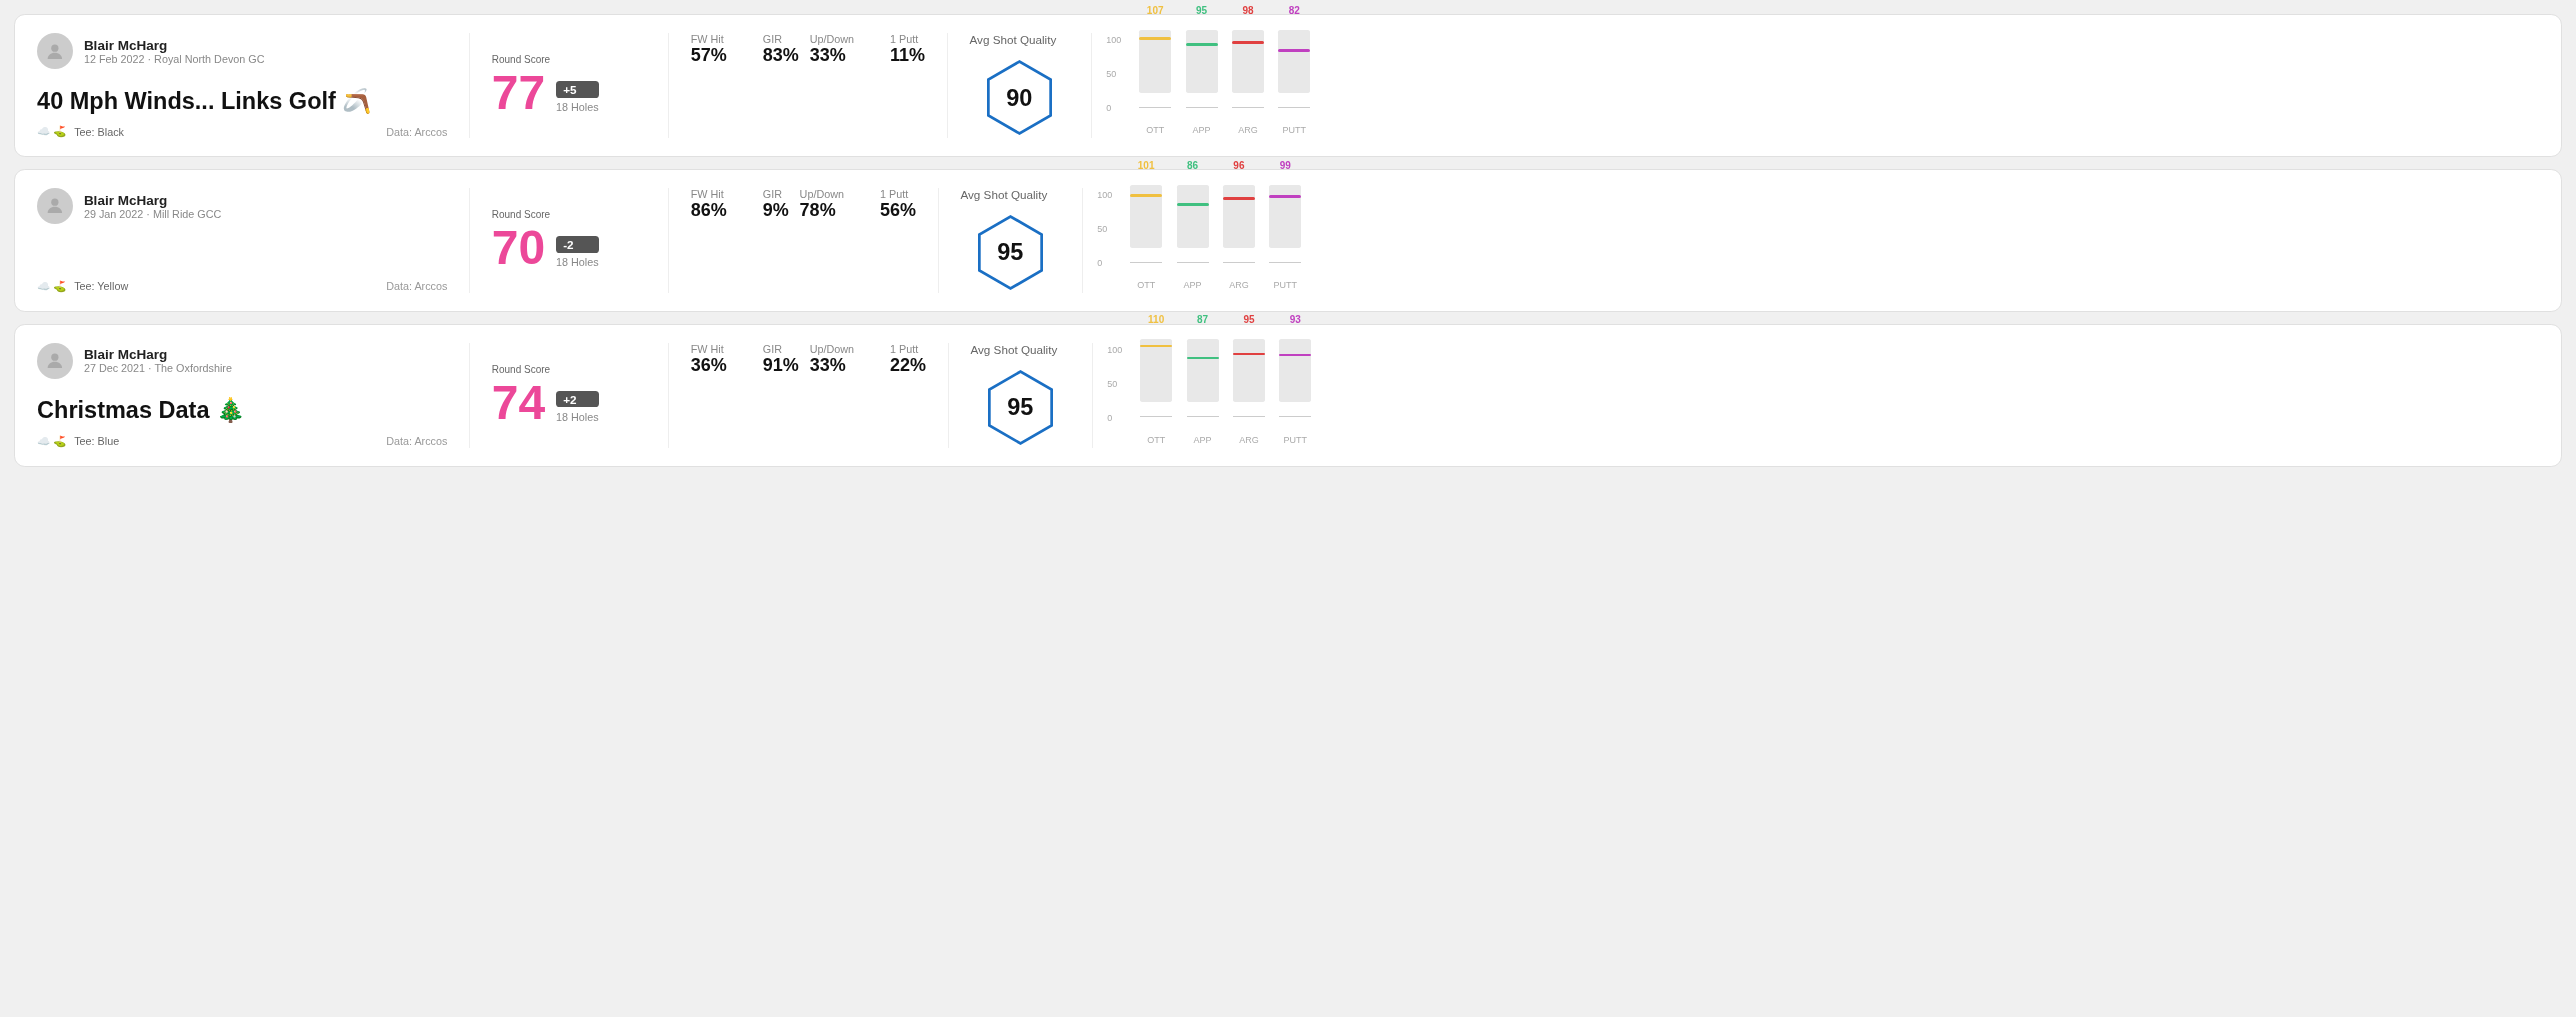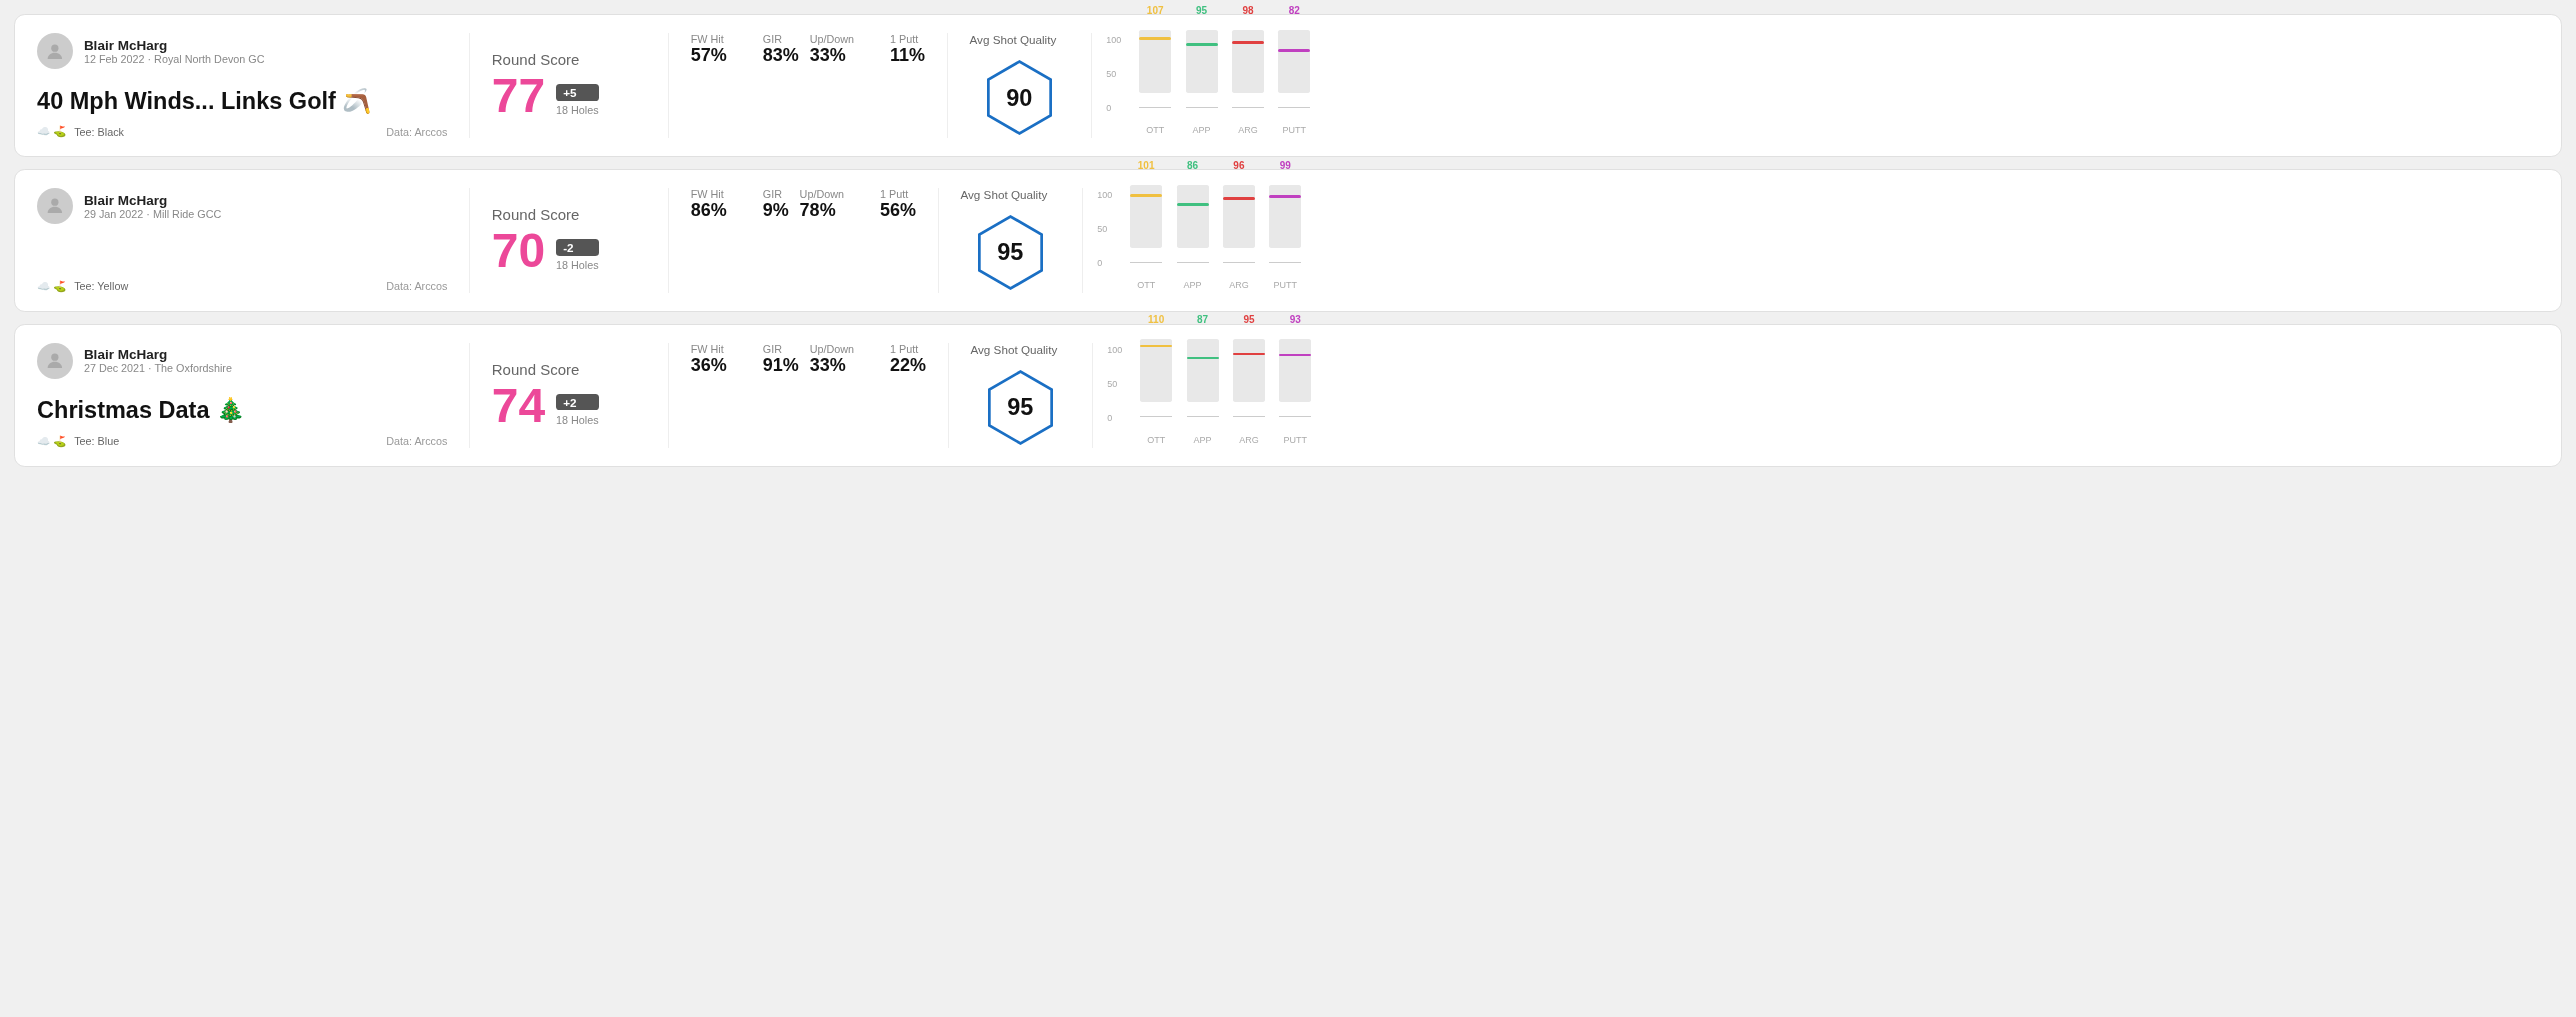--- a/index.html
+++ b/index.html
@@ -70,21 +70,21 @@
 
     .middle-section {
       flex: 0 0 199px;
       padding: 0 21.7px;
       border-right: 0.9px solid #eee;
       display: flex;
       flex-direction: column;
       justify-content: center;
     }
     .round-score-label {
-      font-size: 15px;
+      font-size: 10px;
       color: #666;
       margin-bottom: 3.6px;
     }
     .score-row {
       display: flex;
       align-items: flex-end;
       gap: 10.8px;
     }
     .score-number {
       font-size: 48px;

